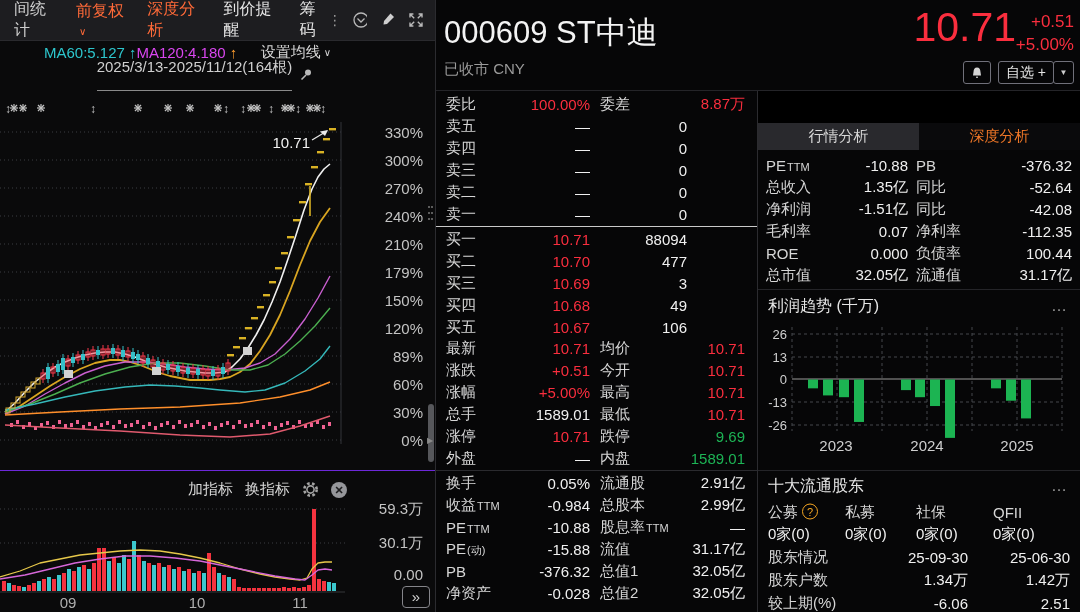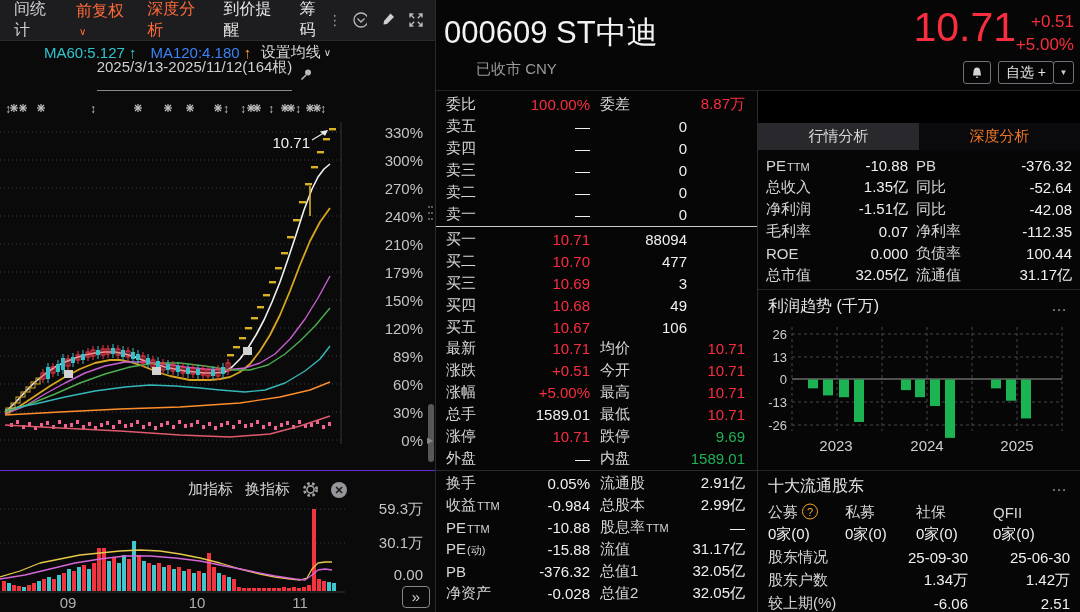--- a/index.html
+++ b/index.html
@@ -24,21 +24,21 @@
   #date-row{position:absolute;top:63px;left:0;width:435px;height:23px;display:flex;align-items:center;justify-content:center;transform:translateX(-12px);}
   #date-range{color:#cfcfcf;font-size:15px;border-bottom:1px solid #8a8a8a;padding-bottom:13px;}
   #kline{position:absolute;left:0;top:86px;}
   #vol-wrap{position:absolute;left:0;top:470px;width:435px;height:142px;border-top:1px solid #6d28d9;}
   #vol-header{position:absolute;left:188px;top:9px;display:flex;align-items:center;gap:12px;font-size:15px;color:#d8d8d8;z-index:2;}
   .close-ic{width:16px;height:16px;border-radius:50%;background:#95969a;color:#1c1c1e;font-size:11px;font-weight:bold;line-height:16px;text-align:center;}
   #vol-more{position:absolute;right:5px;bottom:5px;width:26px;height:20px;border:1px solid #85858a;border-radius:4px;color:#d0d0d0;font-size:15px;line-height:20px;text-align:center;}
   
   #stock-header{position:absolute;left:436px;top:0;width:644px;height:90px;background:var(--panelbg);border-bottom:1px solid #242428;}
   #sh-title{position:absolute;left:8px;top:12px;font-size:31px;color:#f3f3f3;}
-  #sh-status{position:absolute;left:8px;top:60px;font-size:15px;color:#9b9b9b;margin-left:32px;}
+  #sh-status{position:absolute;left:8px;top:60px;font-size:15px;color:#9b9b9b;}
   #sh-price{position:absolute;right:64px;top:4px;font-size:41px;color:var(--red);}
   #sh-change{position:absolute;right:6px;top:12px;font-size:17px;color:var(--red);}
   #sh-pct{position:absolute;right:6px;top:35px;font-size:17px;color:var(--red);}
   .sh-box{position:absolute;top:61px;height:21px;border:1px solid #70707a;border-radius:3px;display:flex;align-items:center;justify-content:center;color:#e6e6e6;}
   #sh-bell{left:527px;width:26px;}
   #sh-watch{left:562px;width:54px;font-size:14px;}
   #sh-caret{left:617px;width:19px;font-size:8px;color:#cfcfcf;}
   
   #mid-panel{position:absolute;left:436px;top:91px;width:321px;height:521px;background:var(--panelbg);border-right:1px solid var(--border);overflow:hidden;}
   #orderbook{position:absolute;left:0;top:2px;right:0;}
@@ -96,21 +96,21 @@
           <path d="M7.2,7.2 L3,3 M3,6.4 L3,3 L6.4,3"></path>
             <path d="M10.8,7.2 L15,3 M11.6,3 L15,3 L15,6.4"></path>
           <path d="M7.2,10.8 L3,15 M3,11.6 L3,15 L6.4,15"></path>
             <path d="M10.8,10.8 L15,15 M15,11.6 L15,15 L11.6,15"></path>
         </g>
       </svg>
     </div>
     <div id="ma-row">
       <span style="color:var(--cyan)">MA60:5.127</span>
       <span style="color:var(--cyan);margin-left:4px">↑</span>
-      <span style="color:#3b82f6;margin-left:14px">MA120:4.180</span>
+      <span style="color:#d946ef;">MA120:4.180</span>
       <span style="color:#ff9d2e;margin-left:4px">↑</span>
       <span class="sp" style="flex:1"></span>
       <span style="color:#d8d8d8;margin-right:104px"><span>设置均线</span><span class="caret">∨</span></span>
     </div>
     <div id="date-row">
       <span id="date-range">2025/3/13-2025/11/12(164根)</span>
       <svg width="16" height="16" style="margin-left:6px">
           <circle cx="10" cy="5.5" r="3" fill="#b9b9b9"></circle>
           <line x1="8" y1="8" x2="3.5" y2="12.5" stroke="#b9b9b9" stroke-width="1.6"></line>
         </svg>

